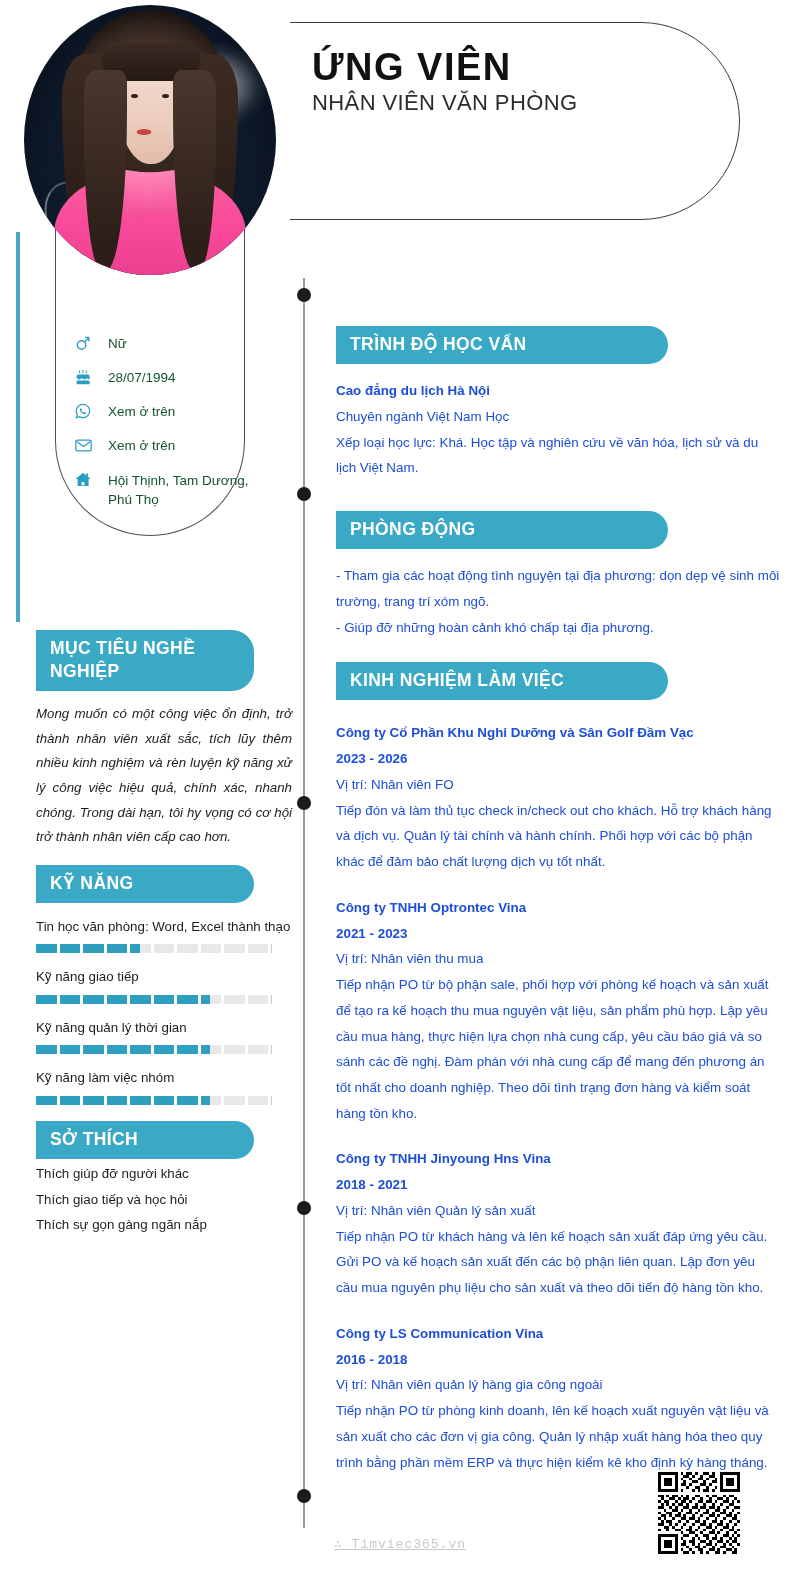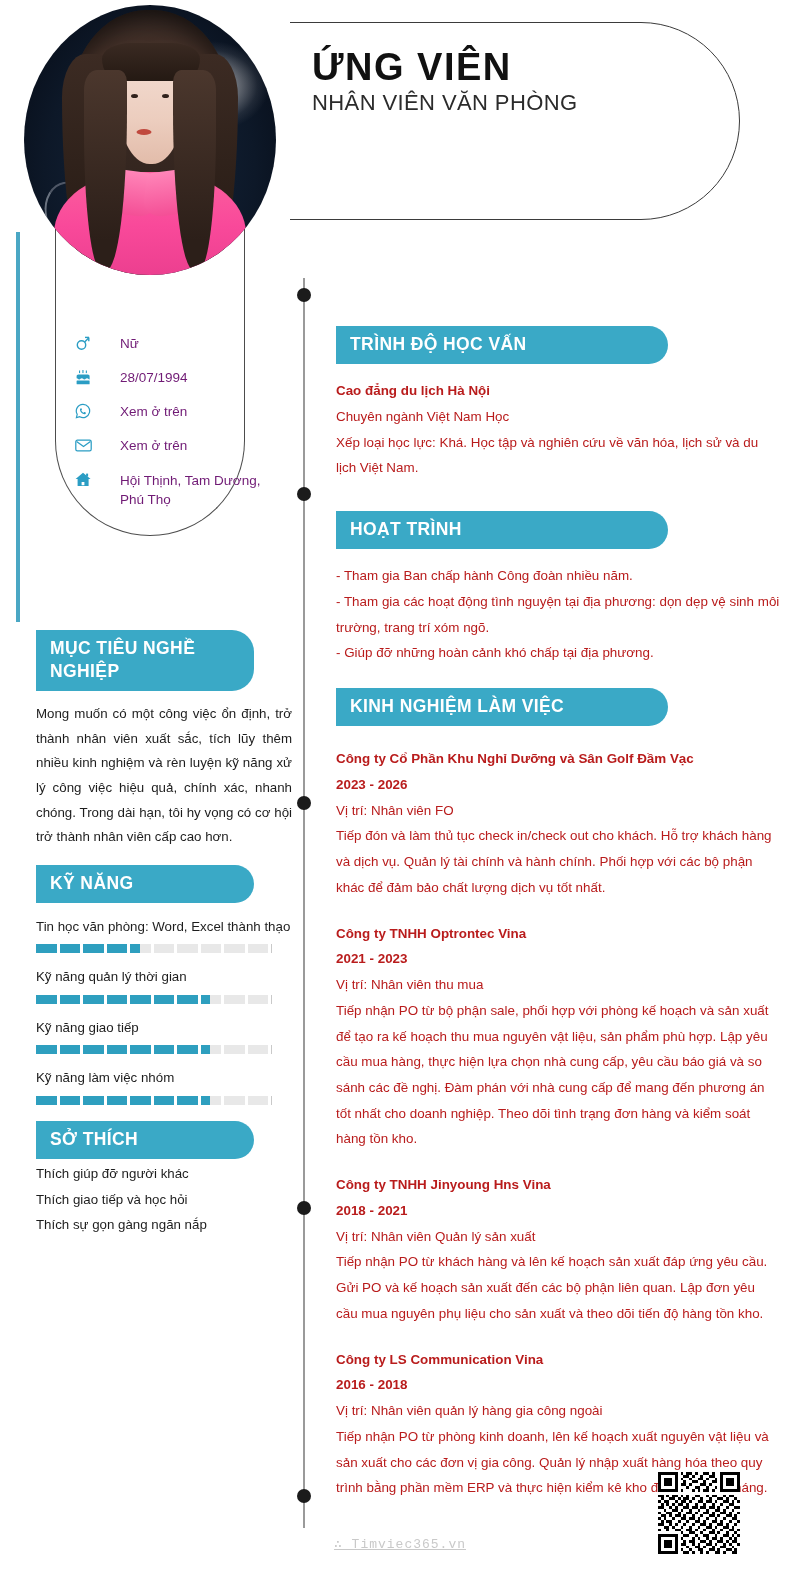--- a/index.html
+++ b/index.html
@@ -115,22 +115,22 @@
   
   .contact-capsule {
     position:absolute; left:55px; top:216px; width:190px; height:320px;
     border:1.4px solid #4c4c4c;
     border-top:none;
     border-radius: 0 0 95px 95px;
     z-index:1;
   }
   .contact-list { position:absolute; left:74px; top:334px; width:210px; z-index:4; }
   .contact-row {
-    display:flex; align-items:flex-start; gap:28px; margin-bottom:15px;
-    font-size:13.5px; color:#701a75; line-height:1.42;
+    display:flex; align-items:flex-start; gap:16px; margin-bottom:15px;
+    font-size:13.5px; color:#14532d; line-height:1.42;
   }
   .contact-row .ic {
     width:18px; min-width:18px; height:18px; display:flex; align-items:center; justify-content:center;
     color:#2b9dc4;
   }
   .contact-row .ic svg { display:block; }
 
   
   .timeline {
     position:absolute; left:303px; top:278px; width:2px; height:1250px;
@@ -147,21 +147,21 @@
     border-radius:0 22px 22px 0;
     padding:7px 18px 8px 14px;
     font-size:17.5px; letter-spacing:.4px; line-height:1.32;
   }
   .pill.left-col { width:218px; }
   .pill.right-col { width:332px; }
 
   
   .left-col-wrap { position:absolute; left:36px; top:630px; width:256px; z-index:4; }
   .objective-text {
-    font-size:13.3px; line-height:1.85; text-align:justify; margin-top:11px; color:#1d1d1d;
+    font-size:13.3px; line-height:1.85; text-align:justify; margin-top:11px; color:#1d1d1d;font-style:italic;
   }
   .skills-wrap { margin-top:15px; }
   .skill { margin-top:13px; }
   .skill:first-child { margin-top:11px; }
   .skill-name { font-size:13.3px; line-height:1.62; text-align:justify; color:#1d1d1d; }
   .bar {
     position:relative; margin-top:7px; height:9px; width:232px;
     display:flex; gap:0;
   }
   .bar .track {
@@ -177,21 +177,21 @@
 
   .hobby-wrap { margin-top:16px; }
   .hobby-item { font-size:13.3px; line-height:1.62; margin-top:4px; color:#1d1d1d; }
   .hobby-item:first-child { margin-top:9px; }
 
   
   .right-col-wrap { position:absolute; left:336px; top:326px; width:444px; z-index:4; }
   .r-section { margin-bottom:0; }
   .r-body { margin-top:14px; }
   .r-line {
-    font-size:13.4px; line-height:1.92; color:#b91c1c;
+    font-size:13.4px; line-height:1.92; color:#1d4ed8;
   }
   .r-line.b { font-weight:bold; }
   .job { margin-top:20px; }
   .job:first-child { margin-top:14px; }
 
   .gap-edu { height:30px; }
   .gap-act { height:22px; }
 
   
   .qr {
@@ -330,45 +330,45 @@
               <i></i>
               <i></i>
               <i></i>
               <i></i>
           </div>
           <div class="endcap"></div>
         </div>
       </div>
 
       <div class="skill">
+        <div class="skill-name">Kỹ năng giao tiếp</div>
+        <div class="bar">
+          <div class="track"></div>
+          <div class="fill" id="fill1" style="width: 75%;"></div>
+          <div class="notches">
+            <i></i>
+              <i></i>
+              <i></i>
+              <i></i>
+              <i></i>
+              <i></i>
+              <i></i>
+              <i></i>
+              <i></i>
+              <i></i>
+          </div>
+          <div class="endcap"></div>
+        </div>
+      </div>
+
+      <div class="skill">
         <div class="skill-name">Kỹ năng quản lý thời gian</div>
         <div class="bar">
           <div class="track"></div>
           <div class="fill" id="fill2" style="width: 75%;"></div>
-          <div class="notches">
-            <i></i>
-              <i></i>
-              <i></i>
-              <i></i>
-              <i></i>
-              <i></i>
-              <i></i>
-              <i></i>
-              <i></i>
-              <i></i>
-          </div>
-          <div class="endcap"></div>
-        </div>
-      </div>
-
-      <div class="skill">
-        <div class="skill-name">Kỹ năng giao tiếp</div>
-        <div class="bar">
-          <div class="track"></div>
-          <div class="fill" id="fill1" style="width: 75%;"></div>
           <div class="notches">
             <i></i>
               <i></i>
               <i></i>
               <i></i>
               <i></i>
               <i></i>
               <i></i>
               <i></i>
               <i></i>
@@ -415,23 +415,22 @@
       <div class="r-body">
         <div class="r-line b">Cao đẳng du lịch Hà Nội</div>
         <div class="r-line">Chuyên ngành Việt Nam Học</div>
         <div class="r-line">Xếp loại học lực: Khá. Học tập và nghiên cứu về văn hóa, lịch sử và du lịch Việt Nam.</div>
       </div>
     </div>
 
     <div class="gap-edu"></div>
 
     <div class="r-section">
-      <div class="pill right-col">HOẠT TRÌNH</div>
+      <div class="pill right-col">PHÒNG ĐỘNG</div>
       <div class="r-body">
-        <div class="r-line">- Tham gia Ban chấp hành Công đoàn nhiều năm.</div>
         <div class="r-line">- Tham gia các hoạt động tình nguyện tại địa phương: dọn dẹp vệ sinh môi trường, trang trí xóm ngõ.</div>
         <div class="r-line">- Giúp đỡ những hoàn cảnh khó chấp tại địa phương.</div>
       </div>
     </div>
 
     <div class="gap-act"></div>
 
     <div class="r-section">
       <div class="pill right-col">KINH NGHIỆM LÀM VIỆC</div>
 

